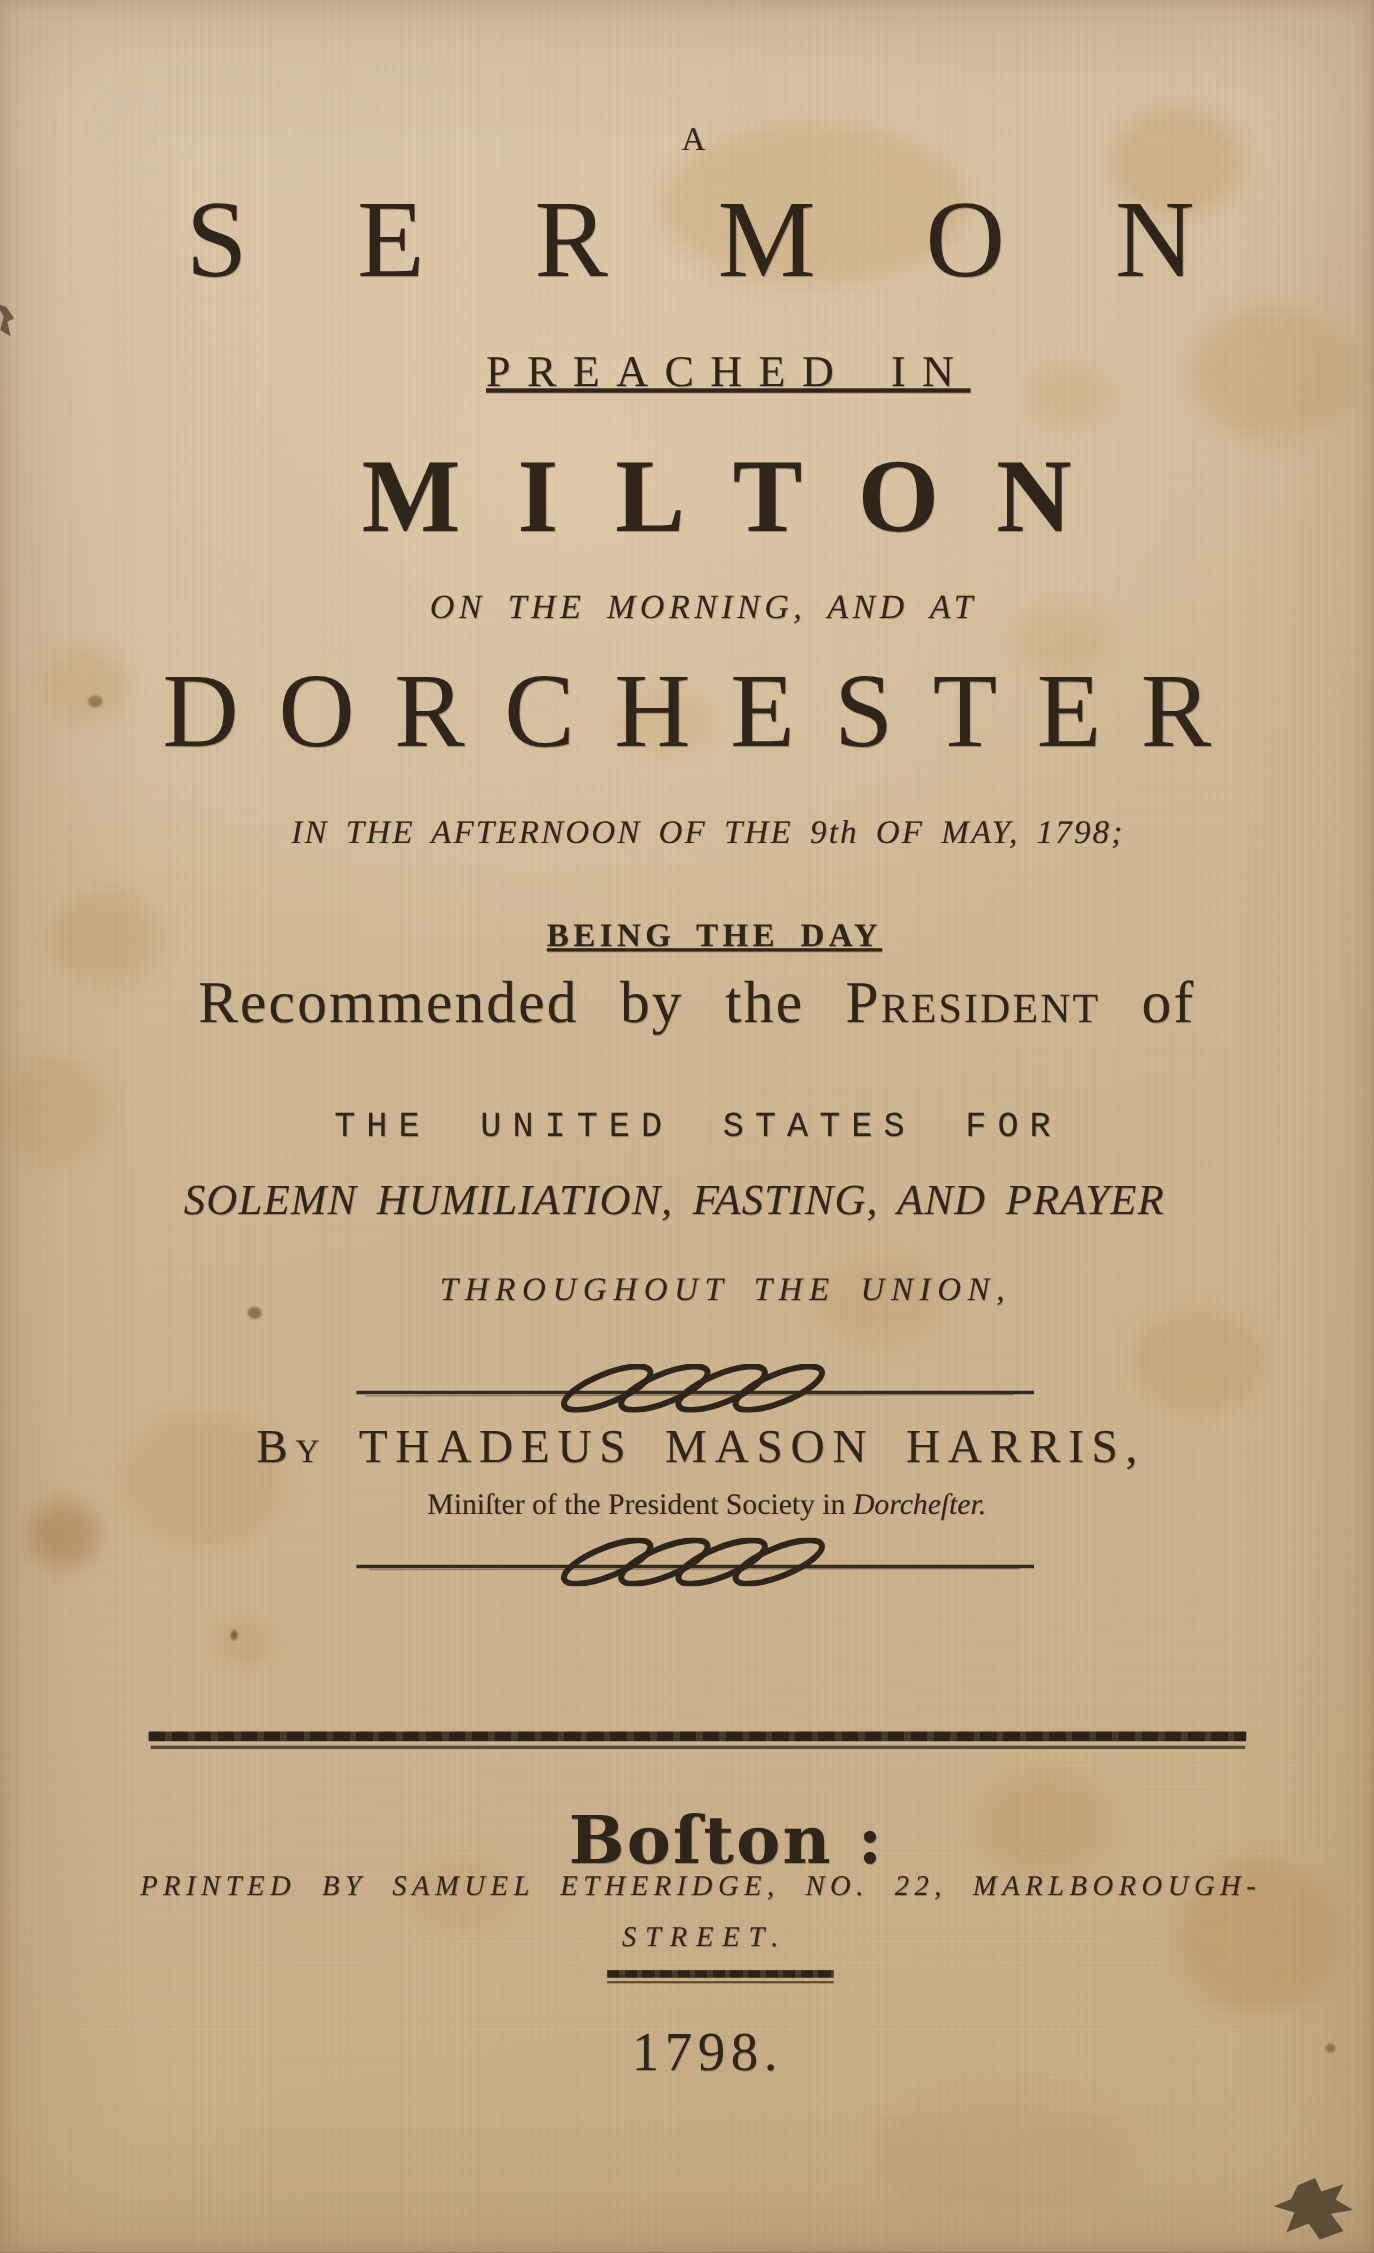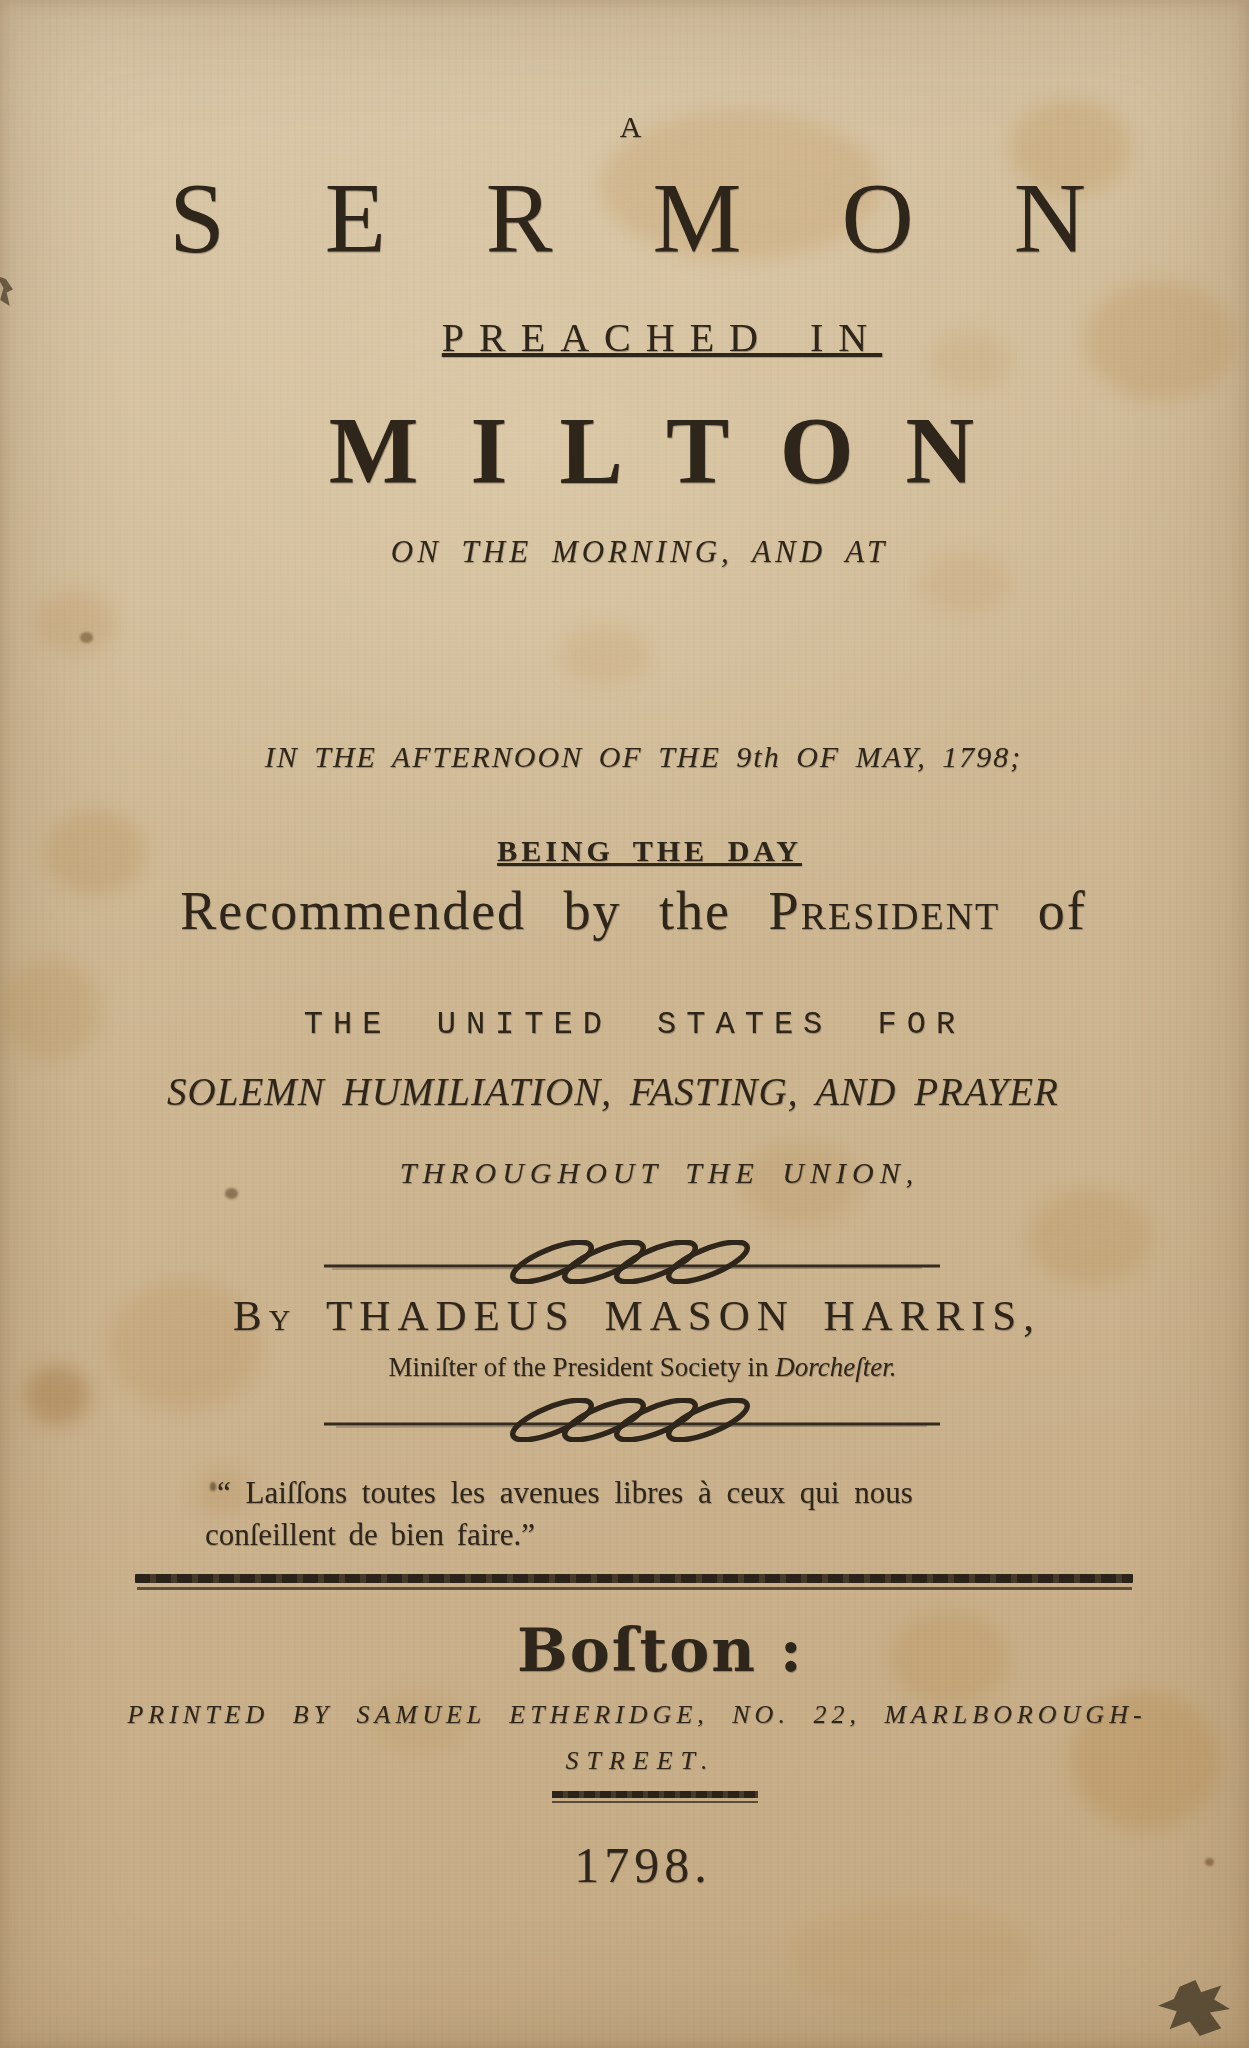--- a/index.html
+++ b/index.html
@@ -52,21 +52,21 @@
   .l-author .sp{letter-spacing:7px;word-spacing:11px;margin-right:-7px;text-align:right;}
   .l-minister  {top:1354px;font-size:27px;margin-left:18px;}
   .orn2        {position:absolute;left:322px;top:1398px;width:620px;height:44px;}
   .quote       {position:absolute;left:205px;top:1472px;width:840px;font-size:31px;line-height:42px;text-align:left;}
   .quote .q1   {padding-left:12px;word-spacing:7px;}
   .quote .q2   {word-spacing:5px;}
   .drule       {position:absolute;left:135px;top:1574px;width:998px;}
   .drule .r1   {height:9px;background:repeating-linear-gradient(90deg,#2b231a 0 15px,#45392a 15px 21px);border-radius:1px;}
   .drule .r2   {height:3px;margin-top:4px;margin-left:2px;width:995px;background:#463a2b;opacity:0.85;}
   .l-boston    {top:1620px;font-size:60px;font-weight:bold;font-family:"DejaVu Serif",serif;margin-left:36px;}
-  .l-boston .sp{letter-spacing:2px;}
+  .l-boston .sp{letter-spacing:2px;margin-top:24px;}
   .l-imprint1  {top:1702px;font-size:26px;font-style:italic;margin-left:10px;}
   .l-imprint1 .sp{letter-spacing:5px;word-spacing:12px;margin-right:-5px;}
   .l-imprint2  {top:1748px;font-size:26px;font-style:italic;margin-left:12px;}
   .l-imprint2 .sp{letter-spacing:8px;margin-right:-8px;}
   .srule       {position:absolute;left:552px;top:1791px;width:206px;}
   .srule .r1   {height:7px;background:repeating-linear-gradient(90deg,#2b231a 0 11px,#463a2a 11px 16px);}
   .srule .r2   {height:2px;margin-top:3px;background:#463a2b;opacity:0.85;}
   .l-year      {top:1840px;font-size:50px;margin-left:16px;}
   .l-year .sp  {letter-spacing:5px;margin-right:-5px;}
 
@@ -144,20 +144,23 @@
   </div>
 
   <div class="ln l-milton">
     <span class="sp ink">MILTON</span>
   </div>
 
   <div class="ln l-morning">
     <span class="sp ink">ON THE MORNING, AND AT</span>
   </div>
 
+  <div class="ln l-dorch">
+    <span class="sp ink">DORCHESTER</span>
+  </div>
 
   <div class="ln l-aftern">
     <span class="sp ink">IN THE AFTERNOON OF THE 9th OF MAY, 1798;</span>
   </div>
 
   <div class="ln l-being">
     <span class="sp ink">BEING THE DAY</span>
   </div>
 
   <div class="ln l-recom">
@@ -199,24 +202,20 @@
     <line x1="2" y1="26" x2="618" y2="26" stroke="#342b20" stroke-width="3.2"></line>
     <line x1="14" y1="29" x2="605" y2="28" stroke="#342b20" stroke-width="1" opacity="0.45"></line>
     <g stroke="#2e251b" stroke-width="5.5" fill="none">
       <ellipse cx="230" cy="22" rx="42" ry="13" transform="rotate(-22 230 22)"></ellipse>
       <ellipse cx="282" cy="22" rx="42" ry="13" transform="rotate(-22 282 22)"></ellipse>
       <ellipse cx="334" cy="22" rx="42" ry="13" transform="rotate(-22 334 22)"></ellipse>
       <ellipse cx="386" cy="22" rx="42" ry="13" transform="rotate(-22 386 22)"></ellipse>
     </g>
   </svg>
 
-  <div class="quote">
-    <div class="q1 ink">“ Laiſſons toutes les avenues libres à ceux qui nous</div>
-    <div class="q2 ink">conſeillent de bien faire.”</div>
-  </div>
 
   <div class="drule">
     <div class="r1"></div>
     <div class="r2"></div>
   </div>
 
   <div class="ln l-boston">
     <span class="sp ink">Boſton :</span>
   </div>
 

